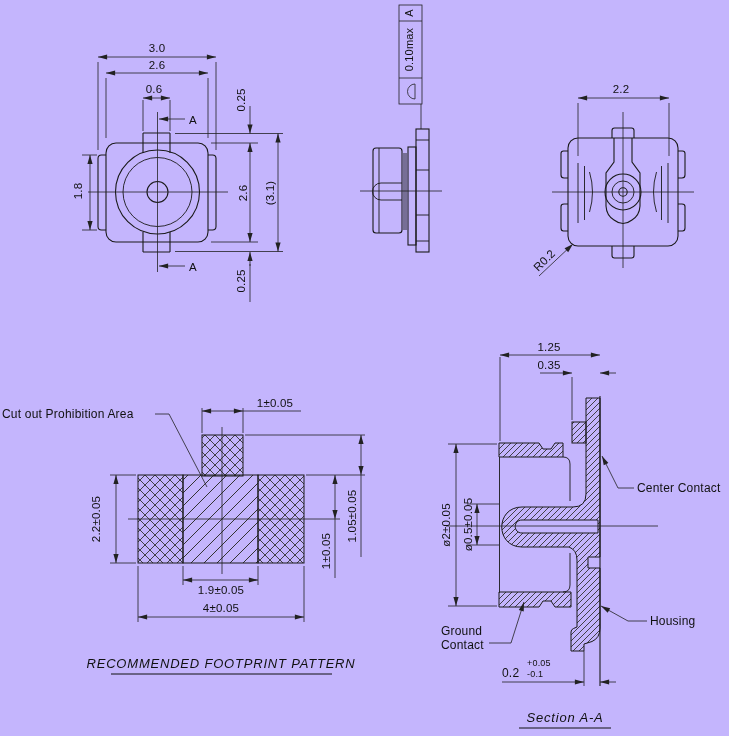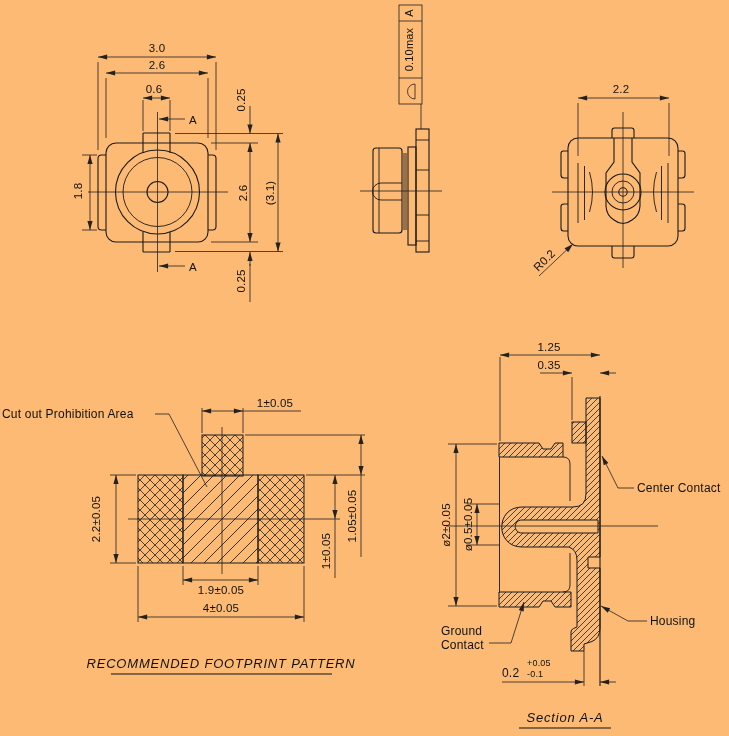--- a/index.html
+++ b/index.html
@@ -1,16 +1,16 @@
 <!DOCTYPE html>
 <html><head>
 <meta charset="utf-8">
 <style>
   html,body{margin:0;padding:0;background:#fff;}
-  .canvas{position:relative;width:729px;height:736px;background:#fdba74;overflow:hidden;
+  .canvas{position:relative;width:729px;height:736px;background:#c4b5fd;overflow:hidden;
           font-family:"Liberation Sans",sans-serif;}
   svg{display:block;}
   .outline{fill:none;stroke:#1a1a1a;stroke-width:1.1;}
   .thin{fill:none;stroke:#1a1a1a;stroke-width:0.9;}
   .dim{fill:none;stroke:#222;stroke-width:0.8;}
   .cl{fill:none;stroke:#222;stroke-width:0.8;}
   .hatched{stroke:#1a1a1a;stroke-width:1;}
   text{fill:#111;font-family:"Liberation Sans",sans-serif;font-size:11.5px;letter-spacing:.2px;}
   .rot{dominant-baseline:middle;}
   .small{font-size:9px;}

